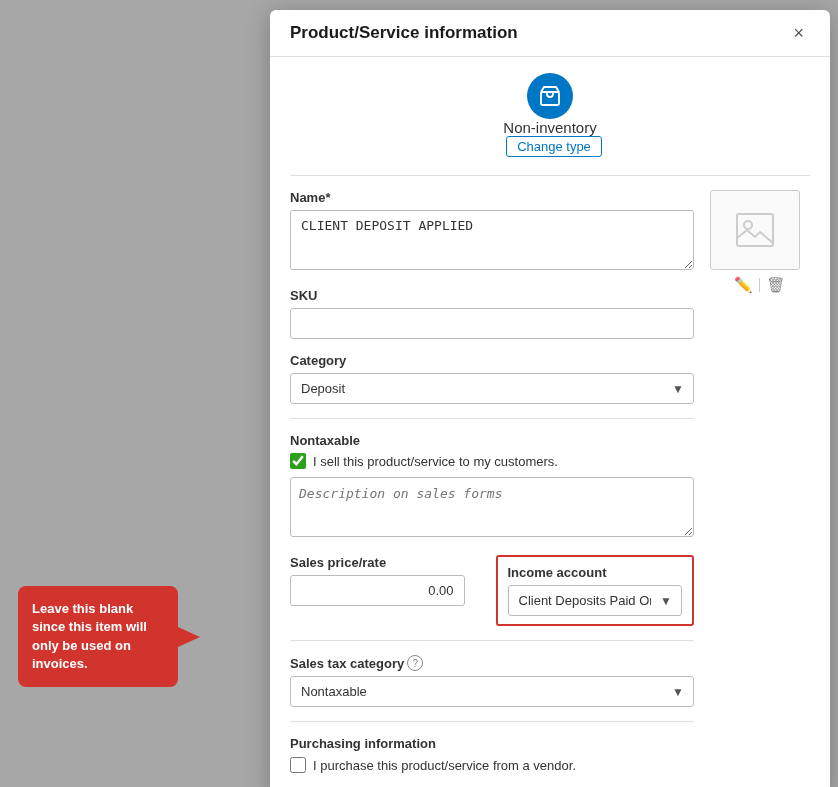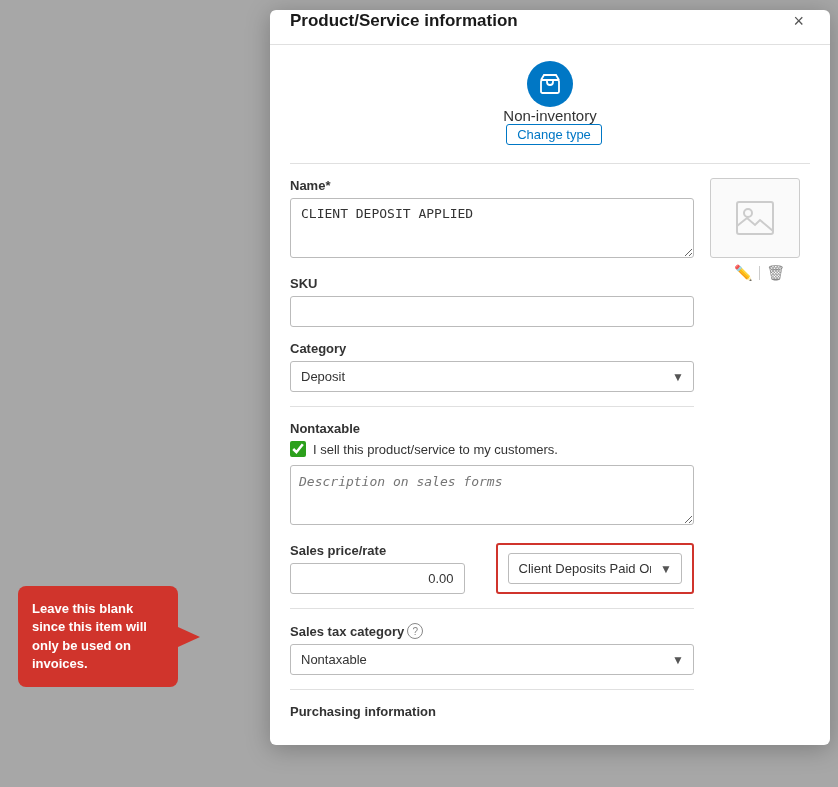--- a/index.html
+++ b/index.html
@@ -26,21 +26,21 @@
       background: #fff;
       border-radius: 6px;
       box-shadow: 0 4px 24px rgba(0,0,0,0.25);
       overflow: hidden;
     }
 
     .dialog-header {
       display: flex;
       align-items: center;
       justify-content: space-between;
-      padding: 0 20px 12px 20px;
+      padding: 12px 20px 12px 20px;
       border-bottom: 1px solid #e0e0e0;
     }
 
     .dialog-title {
       font-size: 17px;
       font-weight: 700;
       color: #1a1a1a;
     }
 
     .close-btn {
@@ -392,20 +392,21 @@
           </div>
           <textarea class="desc-input" placeholder="Description on sales forms" style=""></textarea>
         </div>
 
         <div class="two-col-row">
           <div class="col-half">
             <label class="field-label">Sales price/rate</label>
             <input type="text" class="field-input" style="text-align: right;" value="0.00">
           </div>
           <div class="col-half income-account-box">
+            <label class="field-label">Income account</label>
             <div class="select-wrapper">
               <select>
                 <option>Client Deposits Paid On Invoices</option>
               </select>
               <span class="select-arrow">▼</span>
             </div>
           </div>
         </div>
 
         <hr class="divider">
@@ -421,20 +422,24 @@
               <option>Taxable</option>
             </select>
             <span class="select-arrow">▼</span>
           </div>
         </div>
 
         <hr class="divider">
 
         <div class="purchasing-section">
           <div class="purchasing-title">Purchasing information</div>
+          <div class="checkbox-row">
+            <input type="checkbox" style="">
+            <span class="checkbox-label">I purchase this product/service from a vendor.</span>
+          </div>
         </div>
 
       </div>
 
       <div class="right-col">
         <div class="image-placeholder">
           <svg width="40" height="36" viewBox="0 0 40 36" fill="none" xmlns="http://www.w3.org/2000/svg">
             <rect x="2" y="2" width="36" height="32" rx="2" stroke="#ccc" stroke-width="2"></rect>
             <circle cx="13" cy="13" r="4" stroke="#ccc" stroke-width="2"></circle>
             <path d="M2 26l10-8 8 7 5-5 13 11" stroke="#ccc" stroke-width="2"></path>

